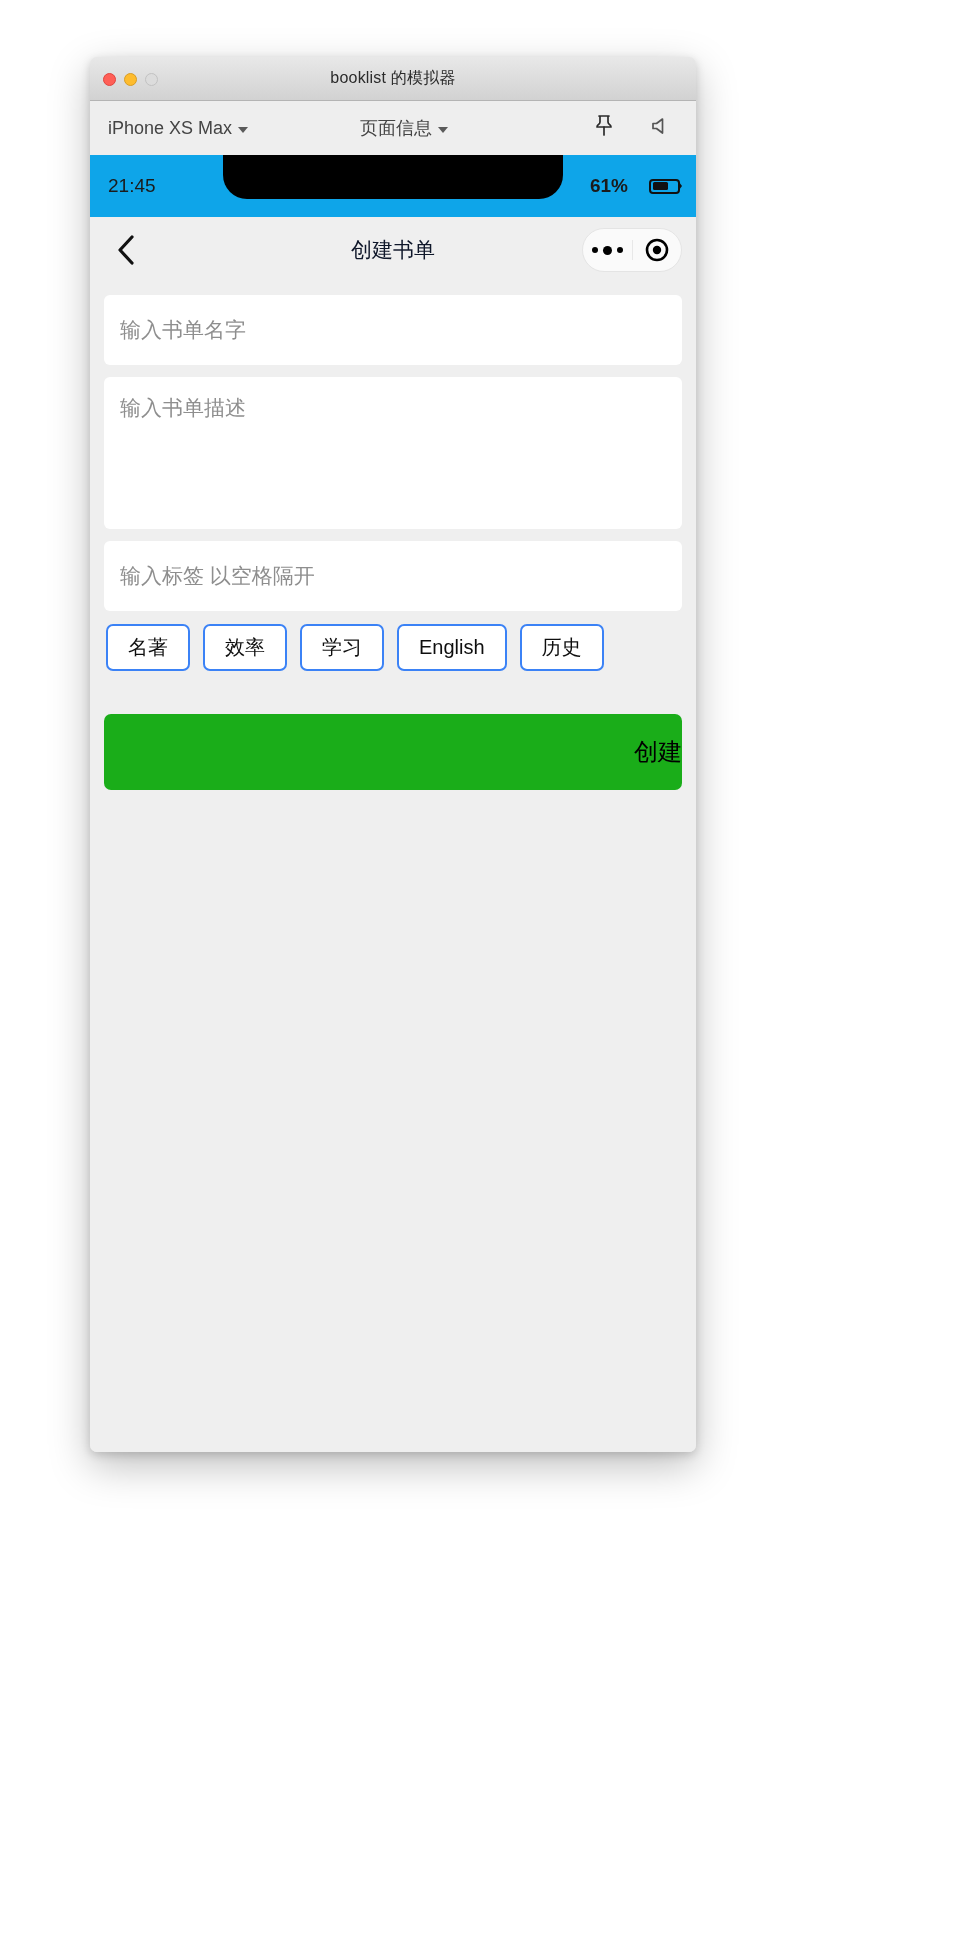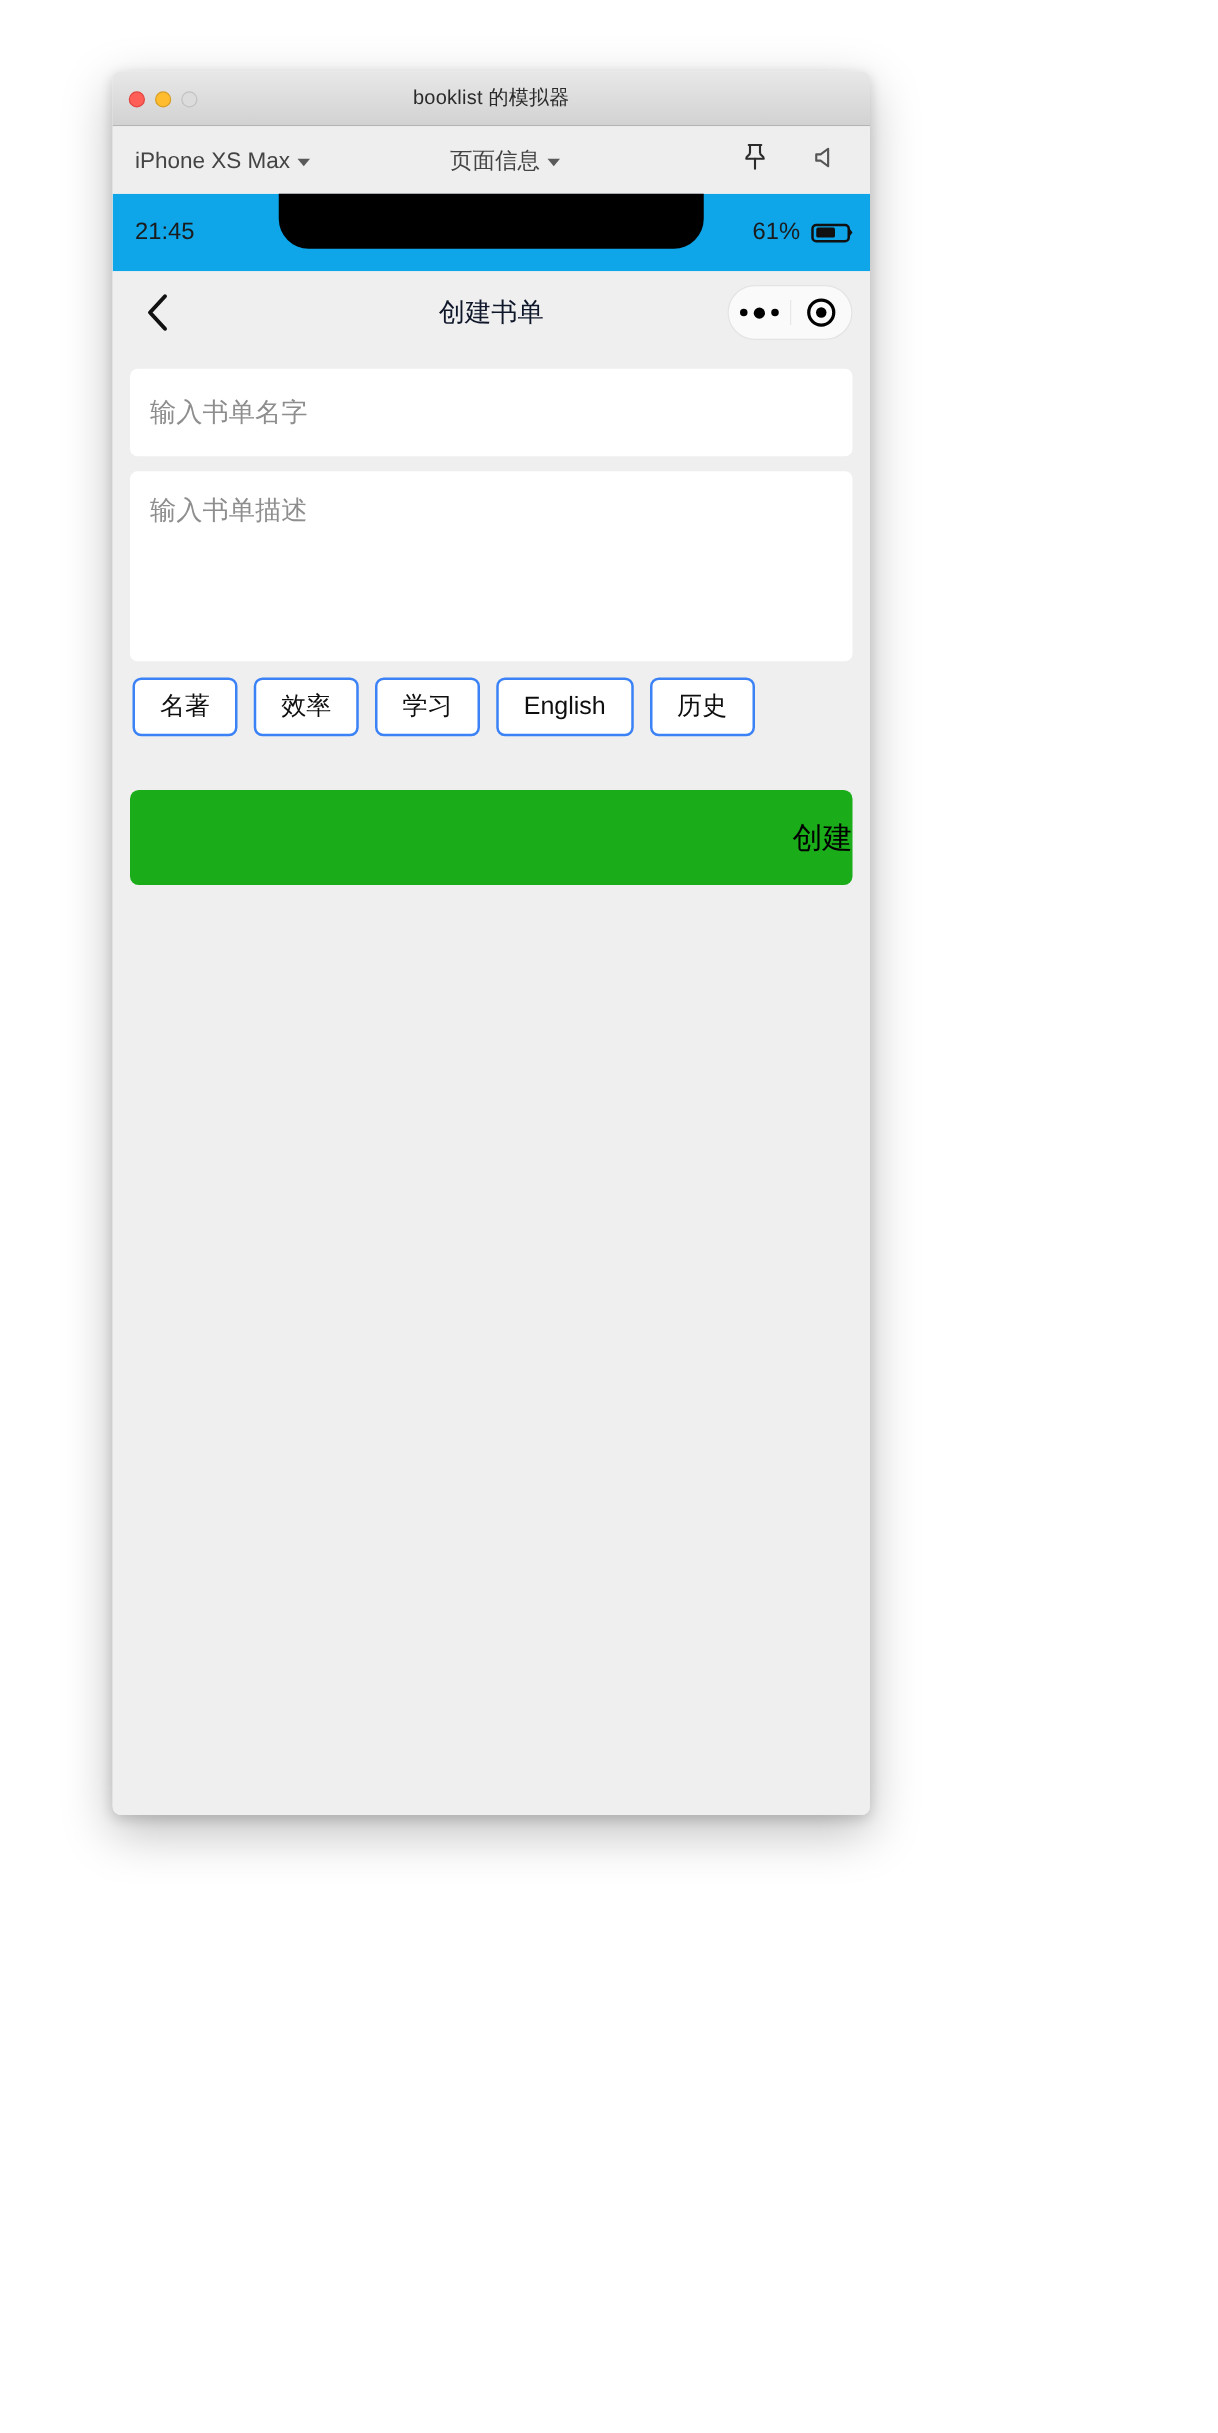--- a/index.html
+++ b/index.html
@@ -137,21 +137,22 @@
     font-size: 19px;
     color: #1b1b1b;
   }
   #status-right {
     position: absolute;
     right: 16px;
     top: 50%;
     transform: translateY(-50%);
     display: flex;
     align-items: center;
-    gap: 9px;
+    gap: 21px;
+    font-weight: bold;
   }
   #battery-pct { font-size: 19px; color: #1b1b1b; }
   #battery {
     position: relative;
     width: 31px; height: 15px;
     border: 2px solid #111;
     border-radius: 4px;
     display: block;
   }
   #battery-fill {
@@ -362,20 +363,23 @@
       <div id="form-body">
 
         <div class="field one-line">
           <span class="ph">输入书单名字</span>
         </div>
 
         <div class="field multiline">
           <span class="ph">输入书单描述</span>
         </div>
 
+        <div class="field one-line">
+          <span class="ph">输入标签 以空格隔开</span>
+        </div>
 
 
         <div id="tag-chips">
           <span class="chip">名著</span>
           <span class="chip">效率</span>
           <span class="chip">学习</span>
           <span class="chip">English</span>
           <span class="chip">历史</span>
         </div>
 

